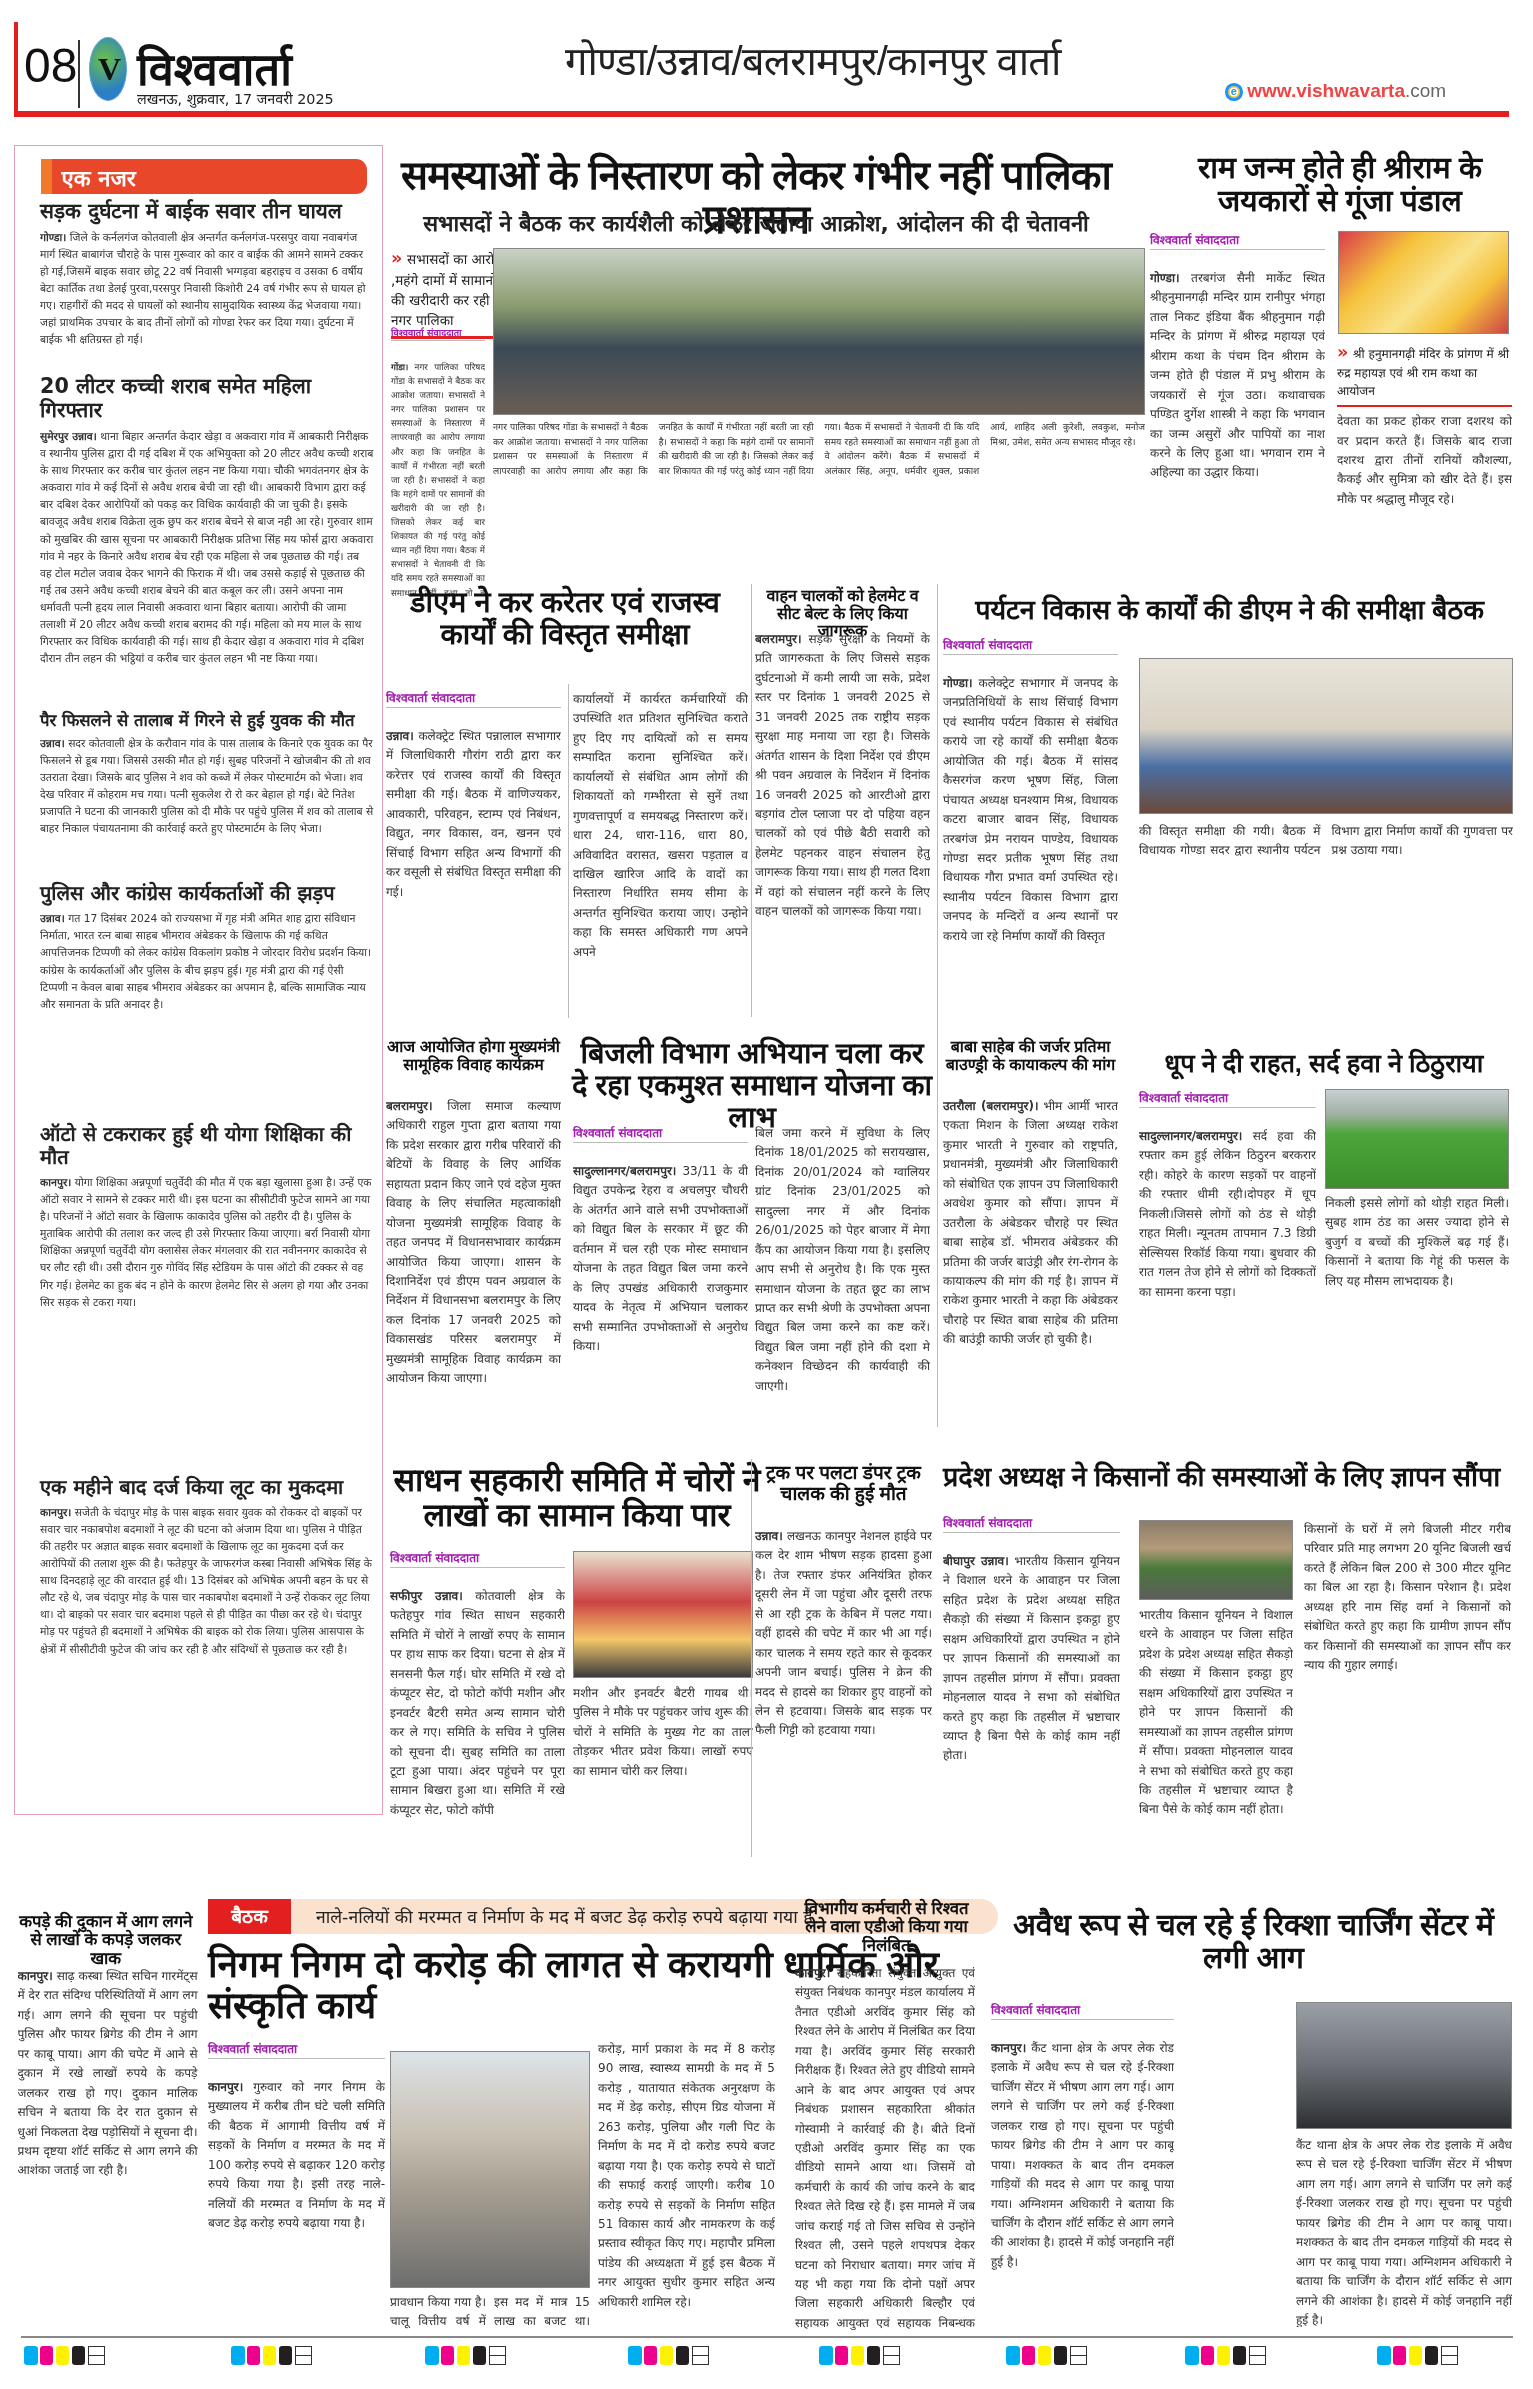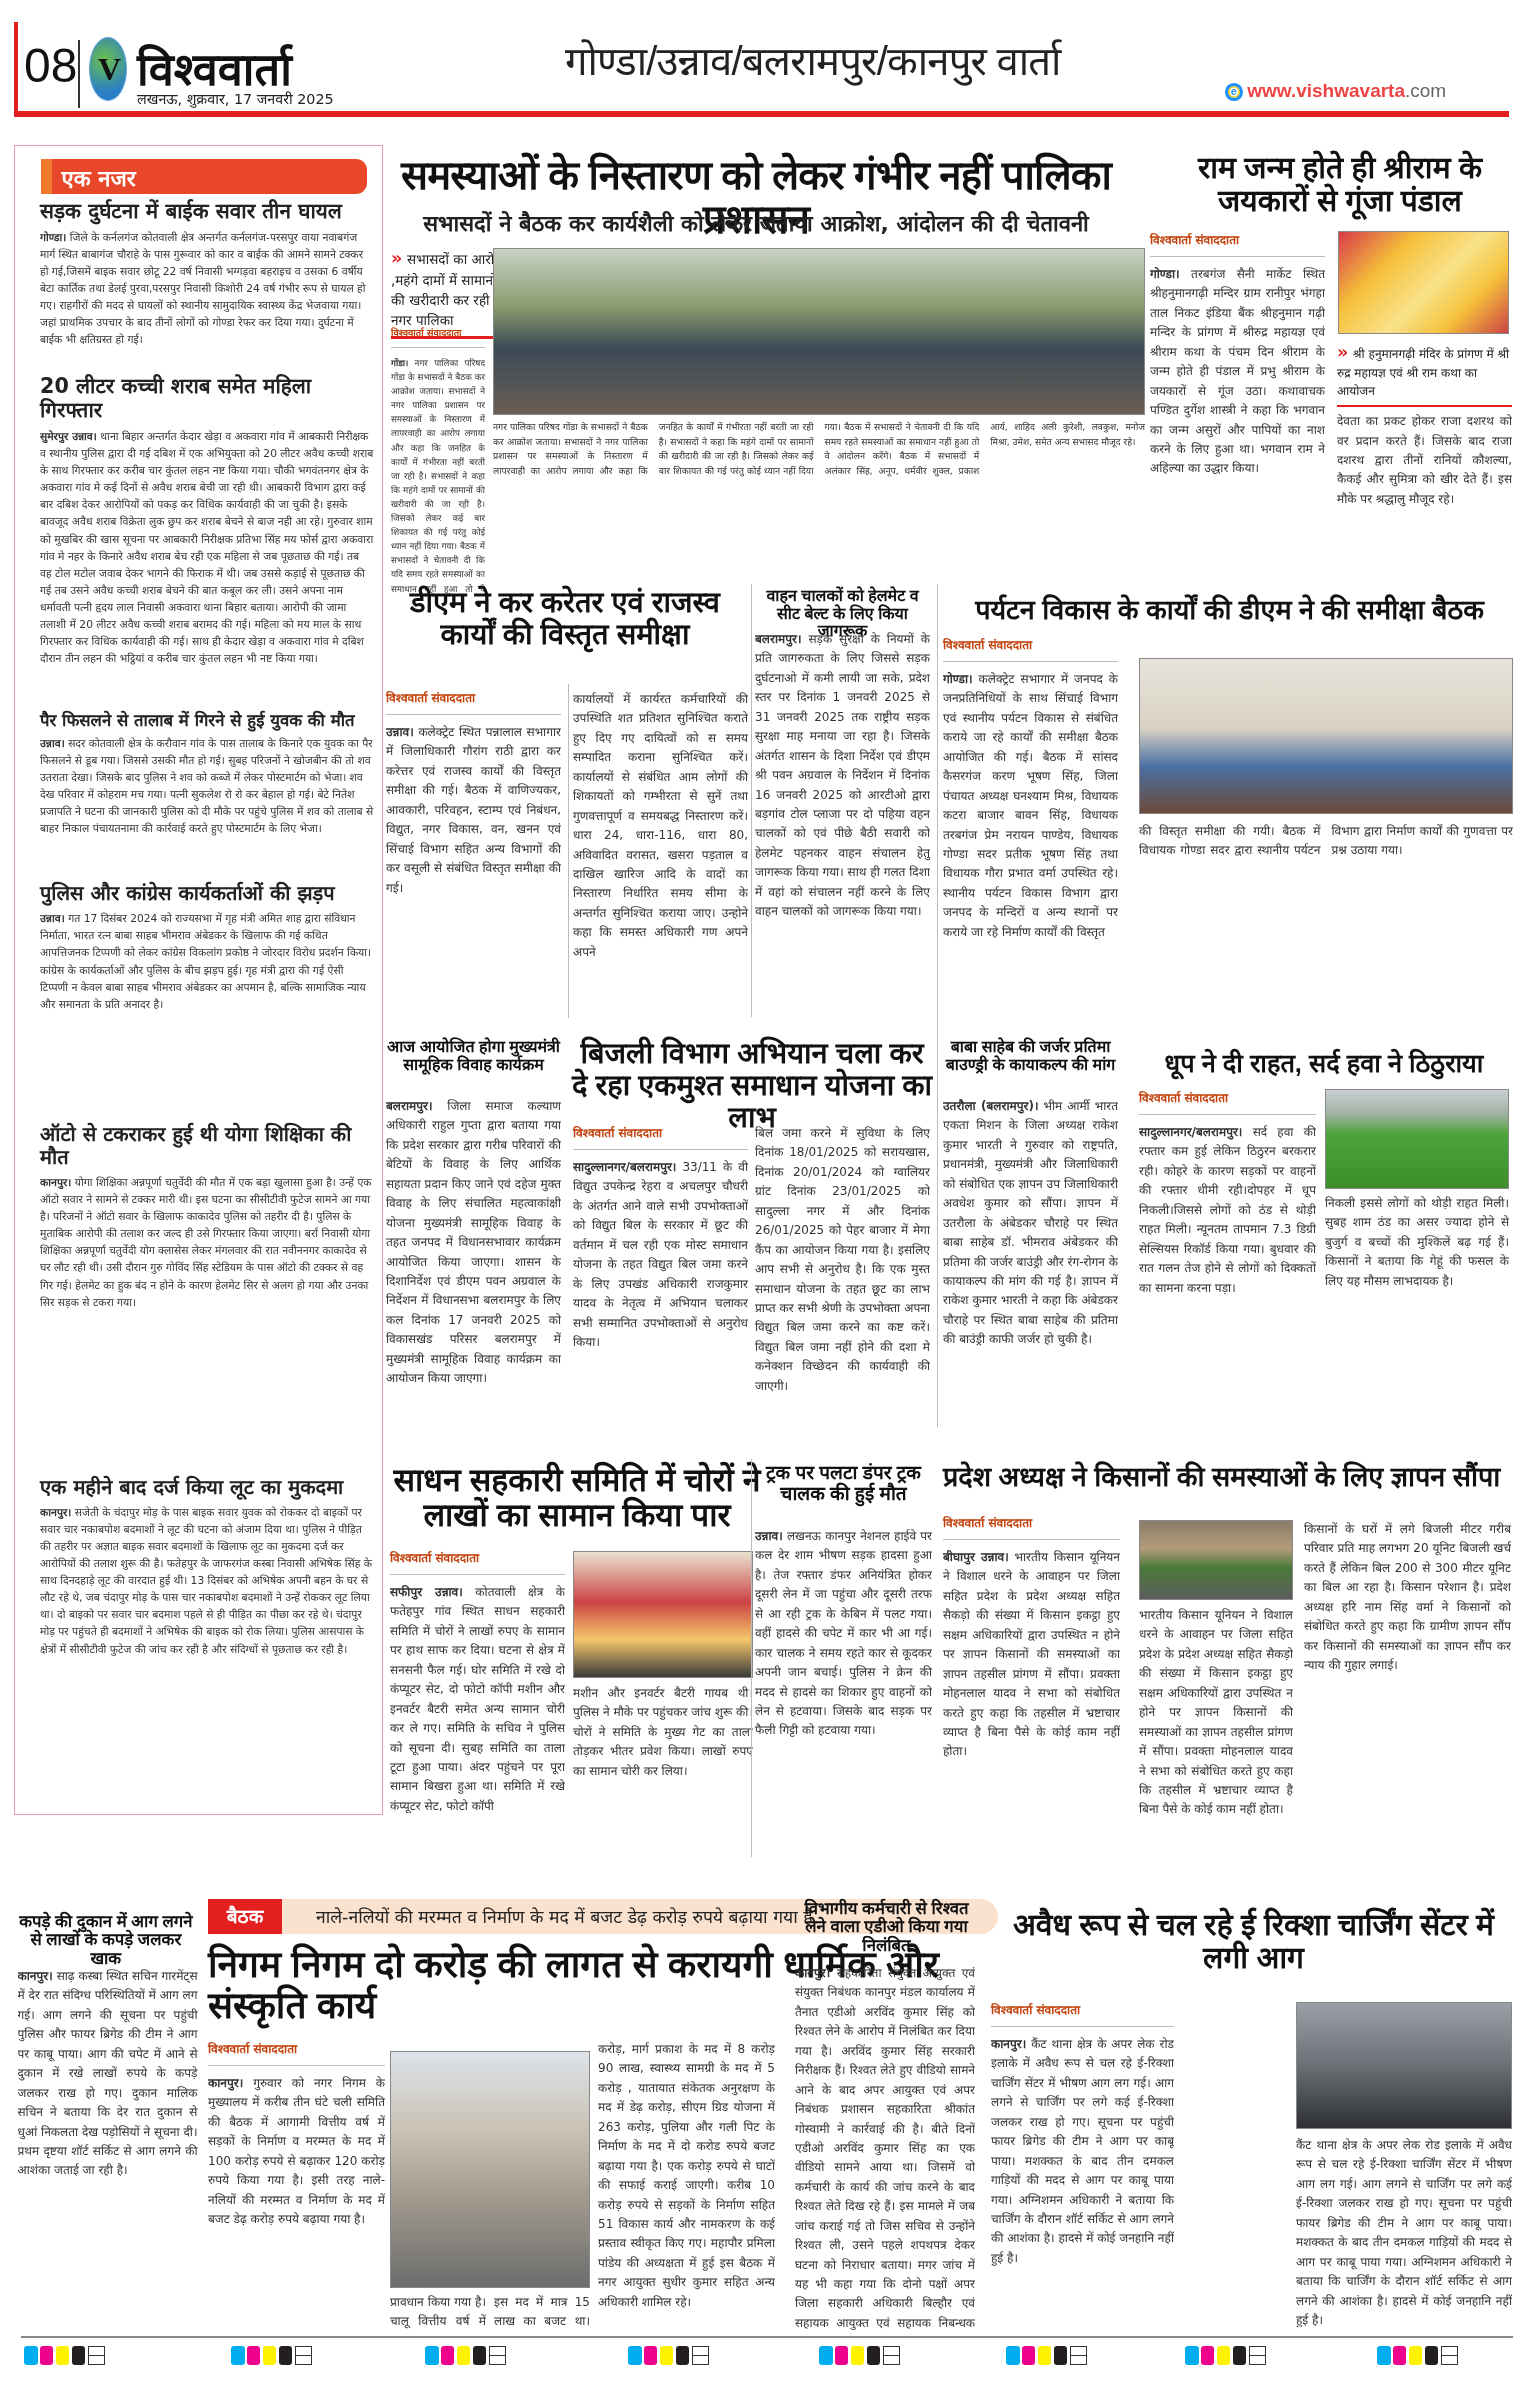--- a/index.html
+++ b/index.html
@@ -19,36 +19,36 @@
 .ie{display:inline-block;width:17.5px;height:17.5px;border-radius:50%;border:3.2px solid #1e90ff;color:#1e90ff;font-weight:bold;font-size:11px;text-align:center;line-height:11px;vertical-align:middle;margin-right:4.8px;box-shadow:0 0 0 1.6px #f1c40f inset}
 .leftbox{position:absolute;left:14.3px;top:145px;width:369px;height:1670px;border:0.8px solid #e6a0b4}
 .eknazar{position:absolute;left:41px;top:159px;width:326px;height:35px;background:#e8472a;border-radius:0 11px 11px 0;border-left:11px solid #f07a2a}
 .eknazar span{color:#fff;font-size:22px;font-weight:bold;position:absolute;left:9.5px;top:3.2px}
 .h-l{font-size:20px;font-weight:bold;color:#222;line-height:1.15}
 .body-l{font-size:10.7px;line-height:1.6;color:#333;text-align:left}
 .body-s{font-size:12px;line-height:1.62;color:#333;text-align:justify}
 .col{position:absolute}
 .big{font-weight:bold;color:#111;font-family:"Liberation Sans",sans-serif;line-height:1.1;text-align:center}
 .sub{color:#222;text-align:center}
-.byline{font-size:12px;font-weight:bold;border-bottom:1.6px solid #bbb;padding-bottom:8px;margin-bottom:8px;color:#c2410c}
+.byline{font-size:12px;font-weight:bold;border-bottom:1.6px solid #bbb;padding-bottom:1px;margin-bottom:19px;color:#a21caf}
 .place{font-weight:bold}
 .photo{position:absolute;border:0.8px solid #888;overflow:hidden}
 .ph1{background:linear-gradient(180deg,#c9d2c6 0%,#8a9b6e 35%,#3b4a56 60%,#6a5e55 100%)}
 .ph2{background:linear-gradient(135deg,#d93b4a 0%,#f5c13b 30%,#f9e28a 55%,#f5c13b 75%,#c44 100%)}
 .ph3{background:linear-gradient(180deg,#e8e4da 0%,#d9d2c4 45%,#4a6fa4 70%,#6b4a3a 100%)}
 .ph4{background:linear-gradient(180deg,#c9cfd4 0%,#9fb0a0 25%,#4ca53a 45%,#3c8e2c 100%)}
 .ph5{background:linear-gradient(180deg,#e9e2d0 0%,#c44 40%,#f3c66a 70%,#3b3b3b 100%)}
 .ph6{background:linear-gradient(180deg,#8a7d6a 0%,#b49b7a 35%,#4a7a3a 60%,#5d5d5d 100%)}
 .ph7{background:linear-gradient(180deg,#dde3e8 0%,#c8c0b2 35%,#a49c90 60%,#6d6d6d 100%)}
 .ph8{background:linear-gradient(180deg,#9aa0a6 0%,#6c7076 50%,#2d2f33 100%)}
 .caption{font-size:13.5px;color:#222;line-height:1.45}
 .chev{color:#e3201f;font-weight:bold;font-size:17.5px;margin-right:4.8px}
 .redline{height:2.4px;background:#e3201f}
 .baithak{position:absolute;left:270px;top:1899px;width:461px;height:35px;background:#fbe2cf;border-radius:0 17.5px 17.5px 0}
-.baithak-tag{position:absolute;left:270px;top:1899px;width:74px;height:35px;background:#e3201f;color:#fff;font-size:19px;text-align:center;line-height:35px;font-weight:bold}
+.baithak-tag{position:absolute;left:270px;top:1899px;width:83px;height:35px;background:#e3201f;color:#fff;font-size:19px;text-align:center;line-height:35px;font-weight:bold}
 .baithak-text{position:absolute;left:364px;top:1904px;font-size:17.5px;color:#222}
 .rule{position:absolute;background:#bbb}
 .foot{position:absolute;left:20.7px;top:2336px;width:1492px;height:2.4px;background:#888}
 .cmyk{position:absolute;top:2346px;display:flex;gap:2.4px}
 .cmyk i{display:block;width:13.5px;height:19px;border-radius:3.2px}
 .cmyk .reg{width:17.5px;border:0.8px solid #333;border-radius:0;background:linear-gradient(#fff 45%,#333 45%,#333 55%,#fff 55%)}
 </style>
 </head>
 <body>
 

